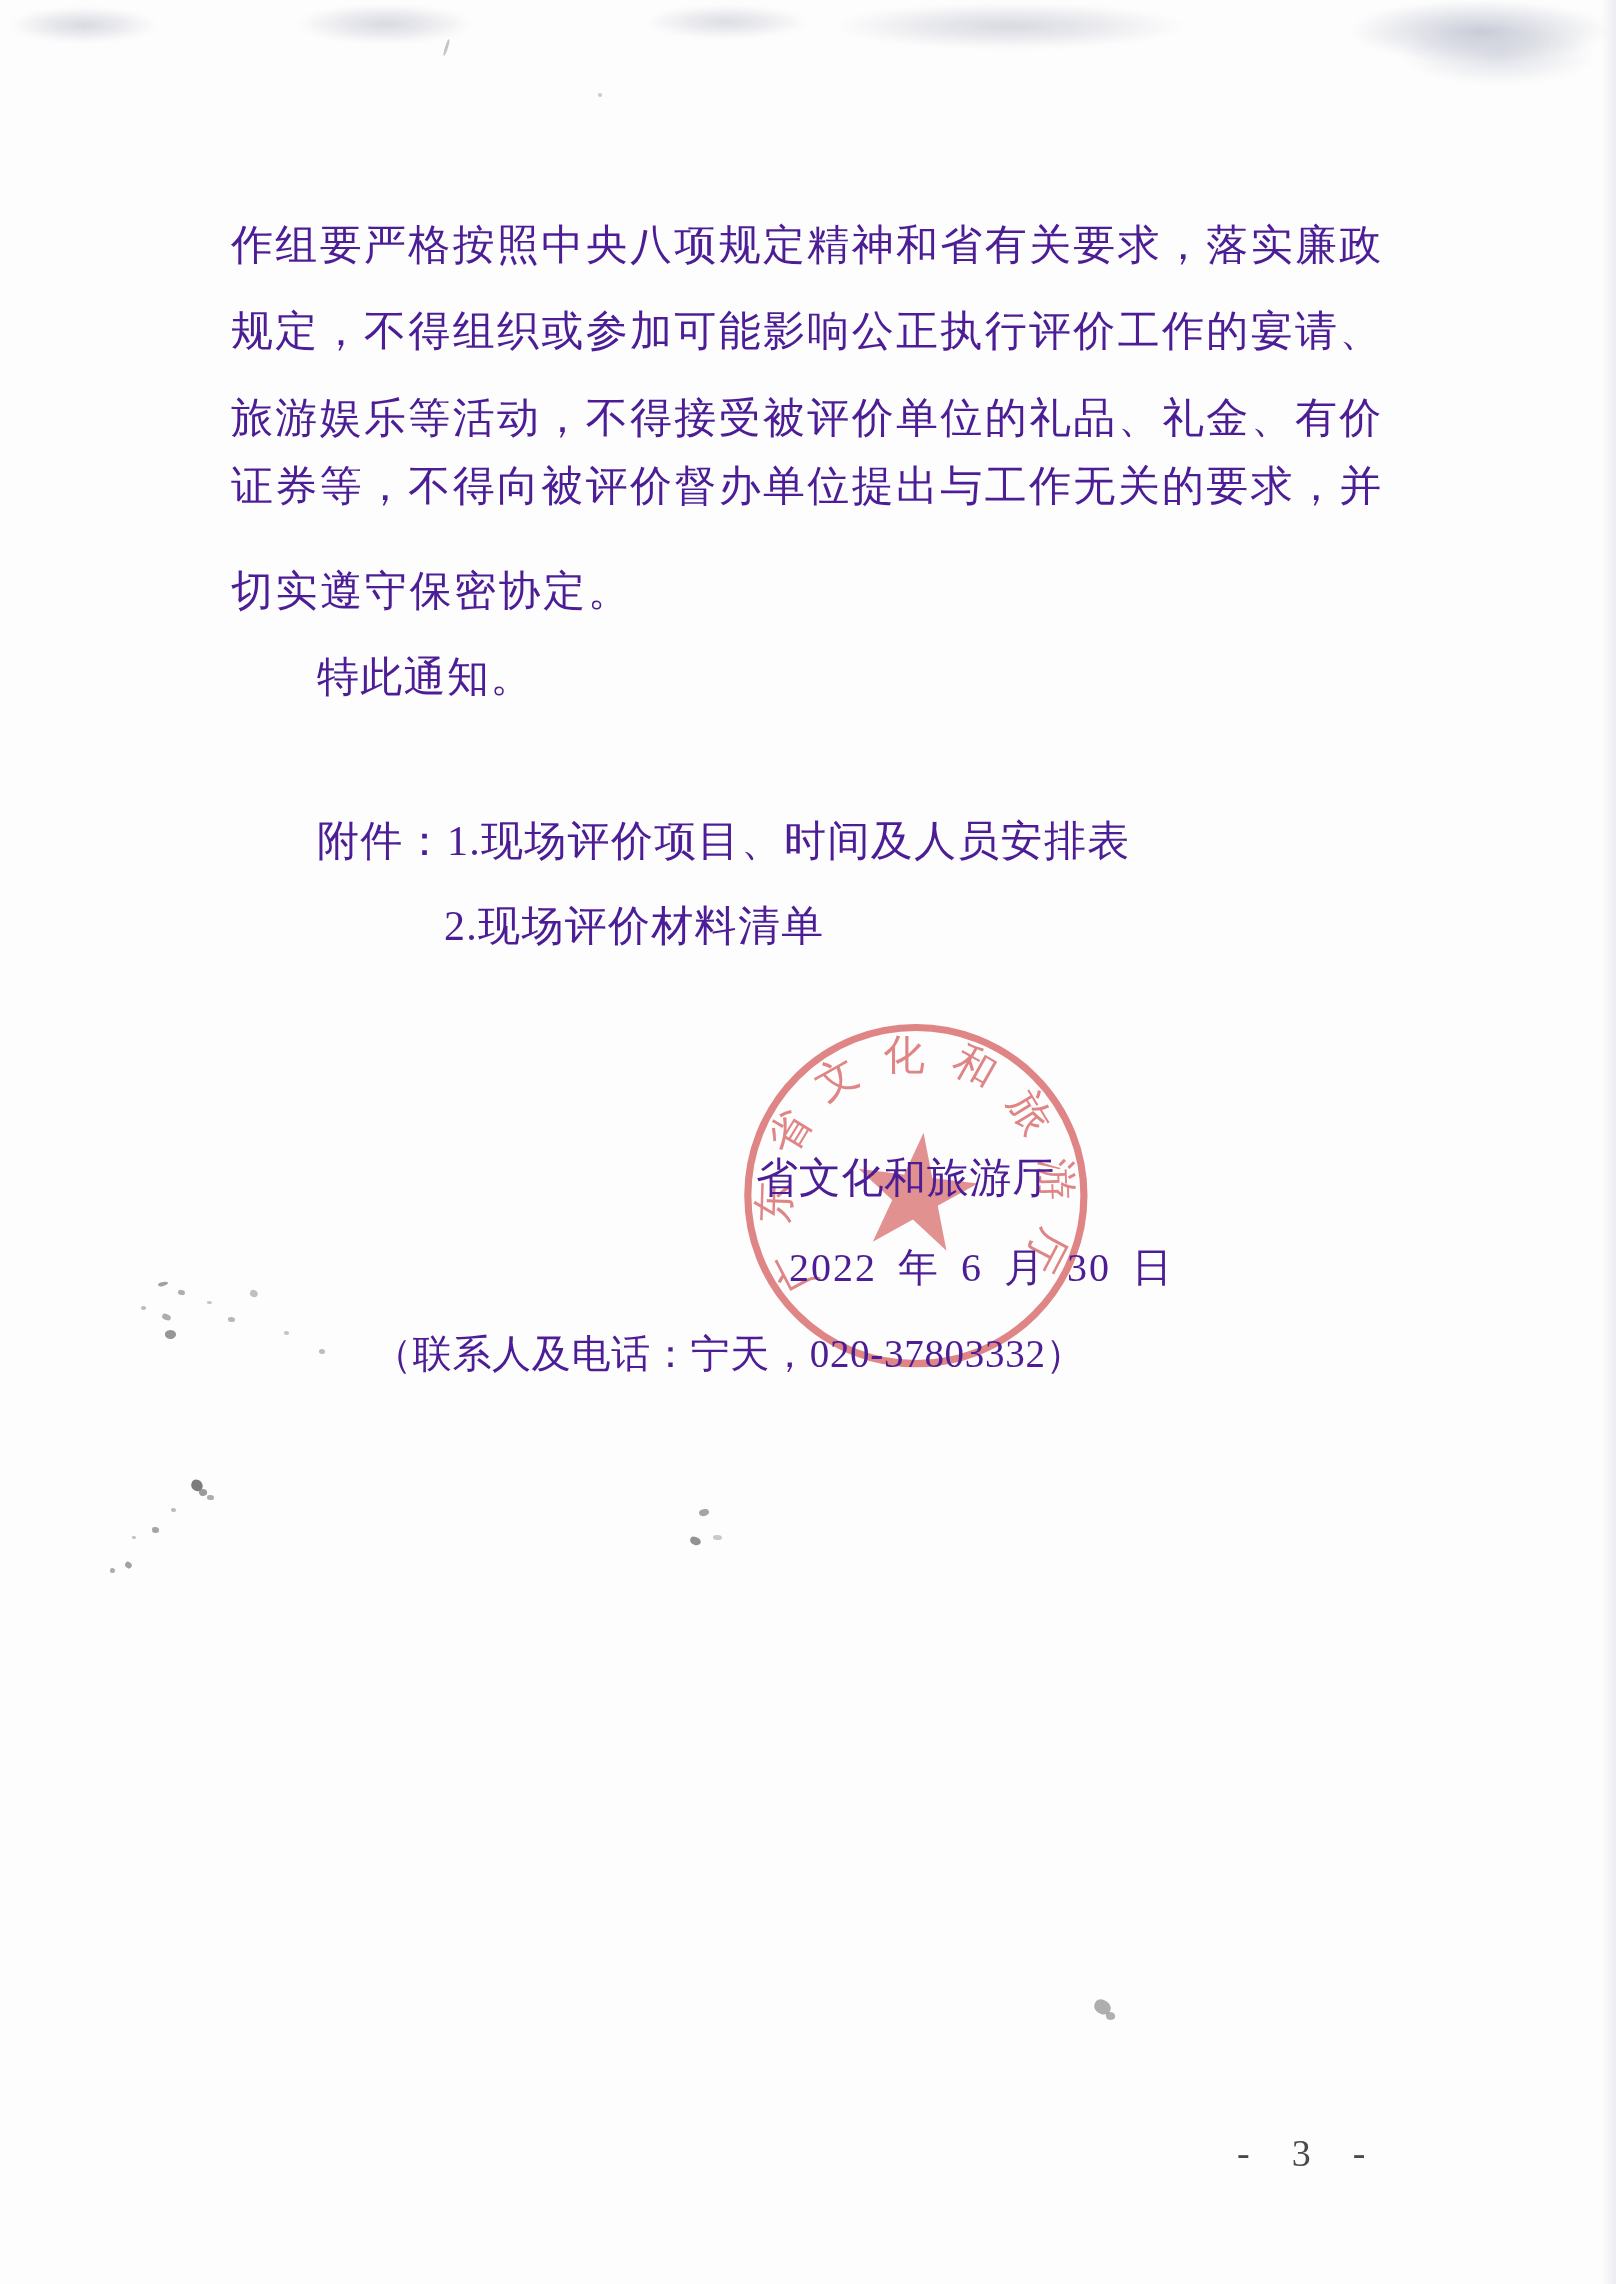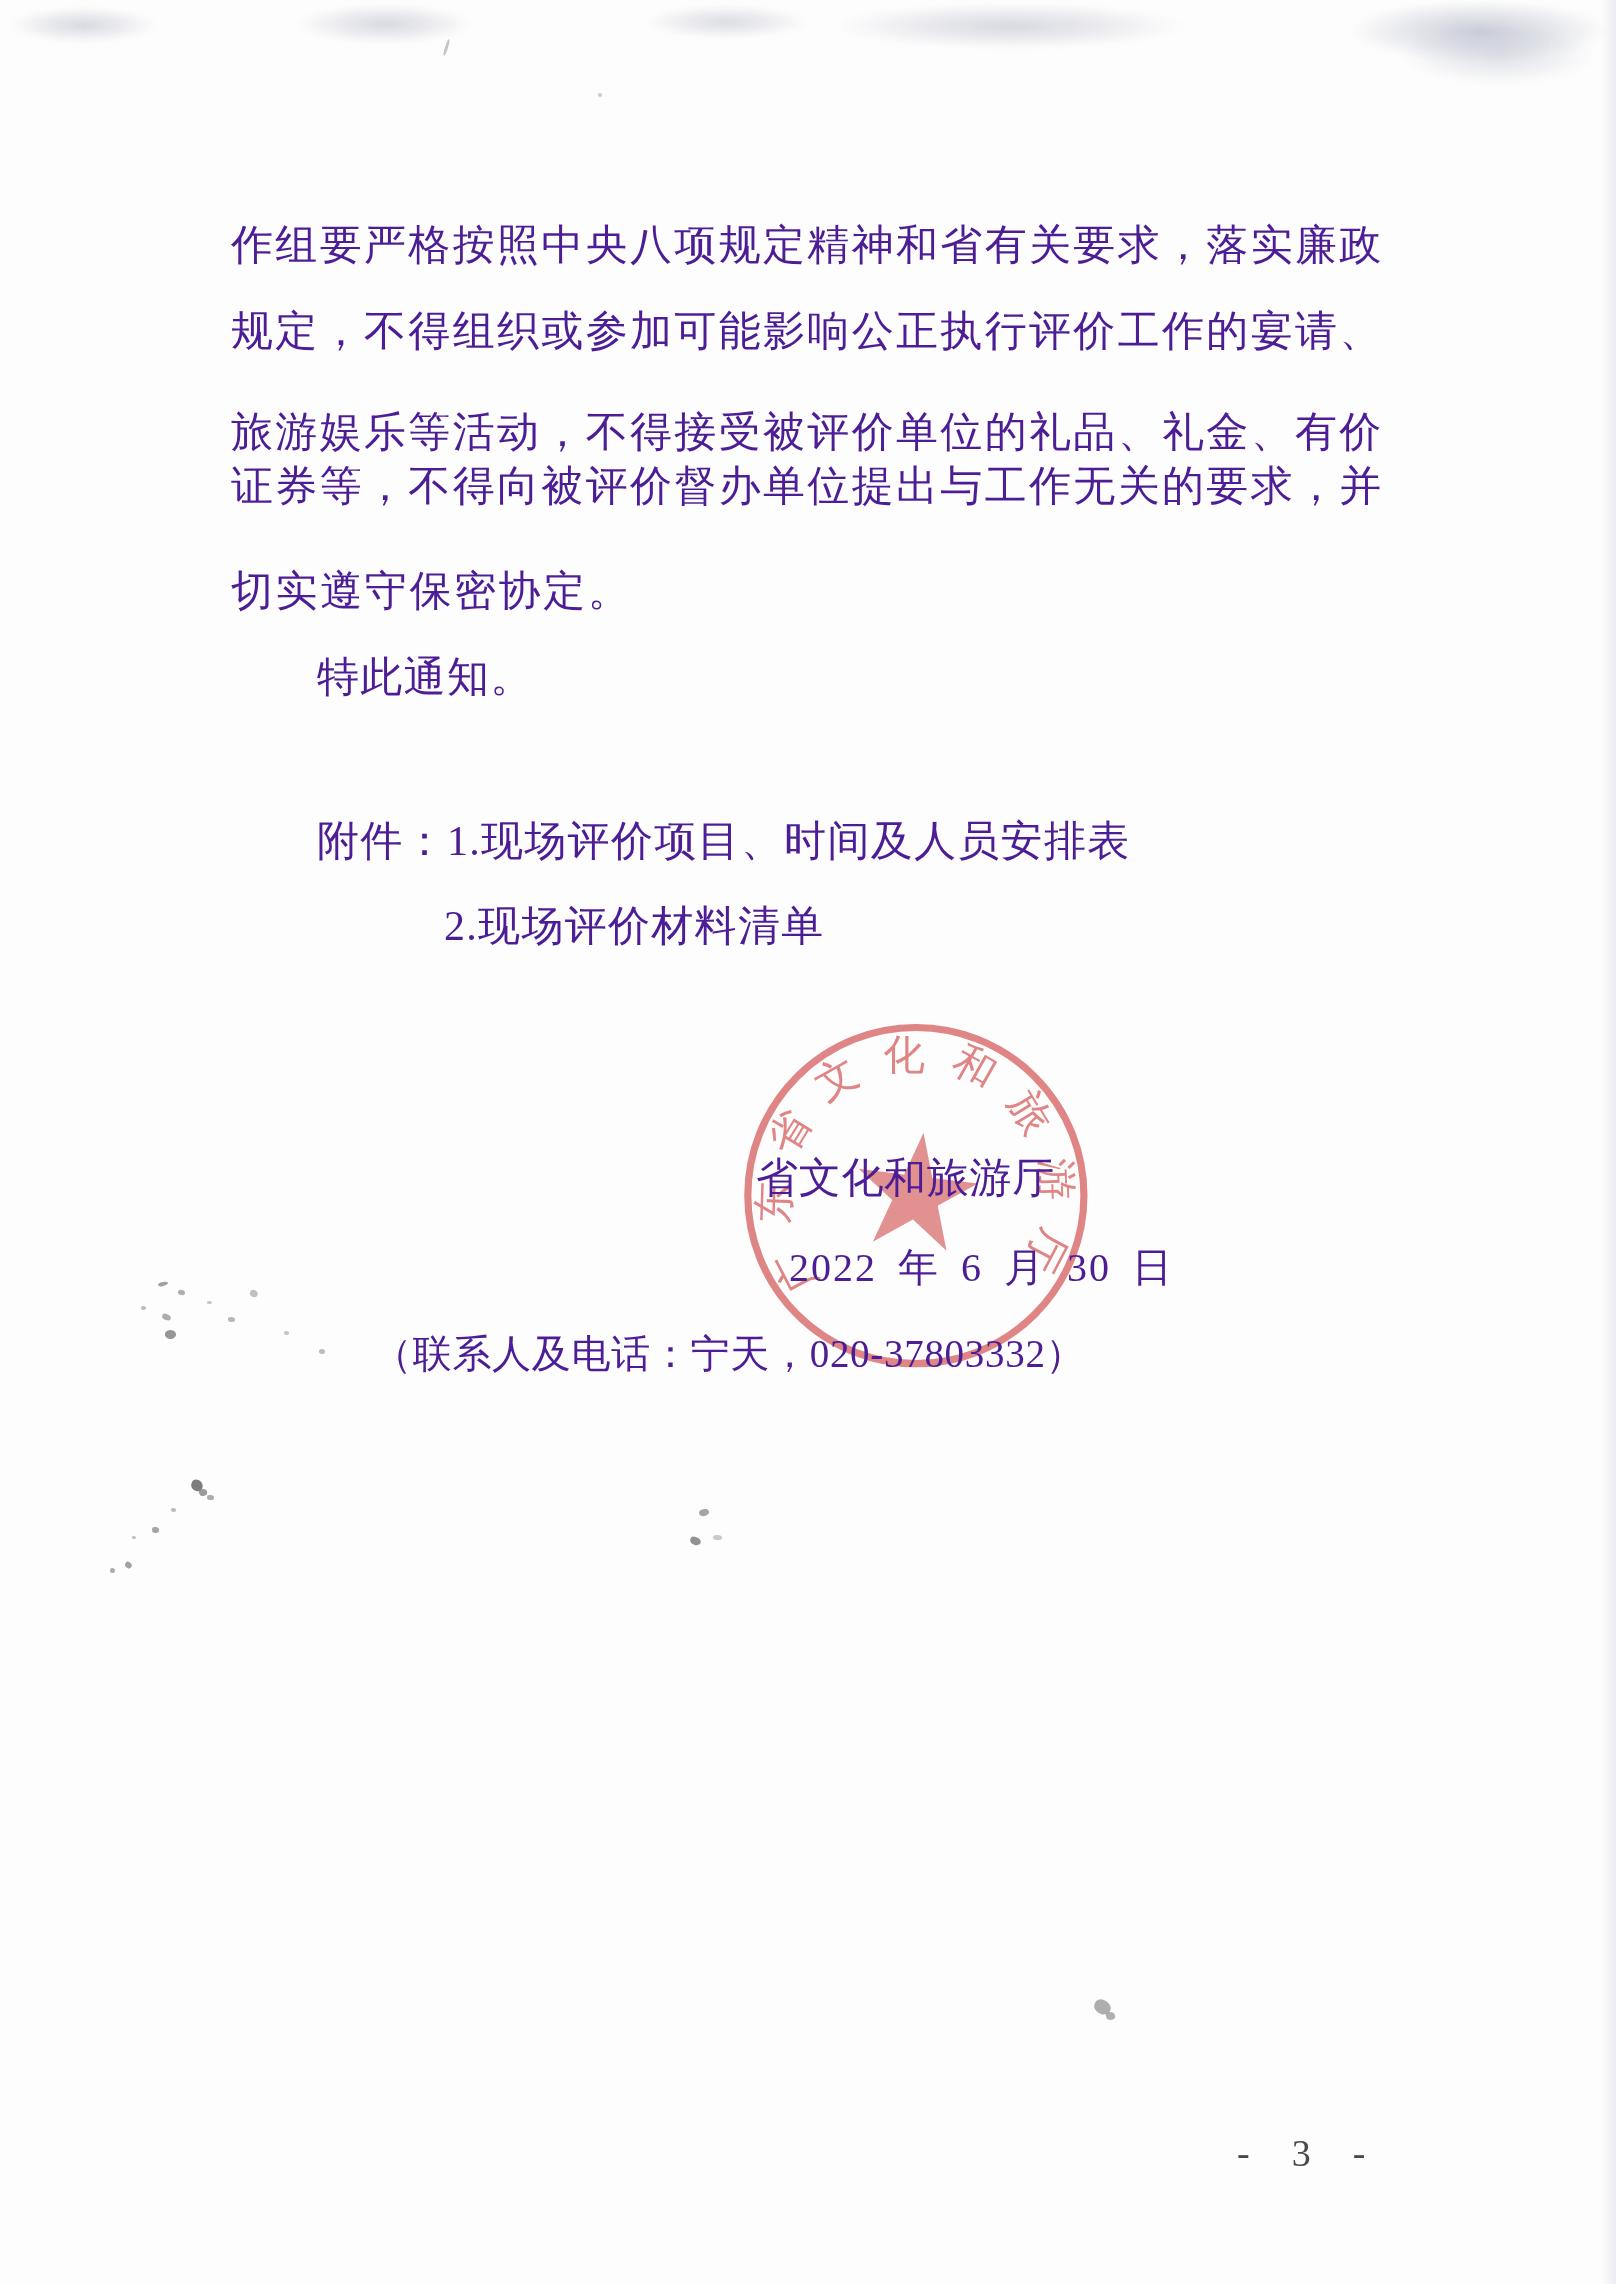--- a/index.html
+++ b/index.html
@@ -69,21 +69,21 @@
       <text font-size="64" letter-spacing="36" font-family="Liberation Serif, DejaVu Serif, serif" fill="#d96b6b">
         <textPath href="#ringPath" startOffset="50%" text-anchor="middle">广东省文化和旅游厅</textPath>
       </text>
     </g>
   </svg>
 
   <div class="textlayer">
 
     <div class="bline" style="top:222px;">作组要严格按照中央八项规定精神和省有关要求，落实廉政</div>
     <div class="bline" style="top:308px;">规定，不得组织或参加可能影响公正执行评价工作的宴请、</div>
-    <div class="bline" style="top:409px;">旅游娱乐等活动，不得接受被评价单位的礼品、礼金、有价</div>
+    <div class="bline" style="top:395px;">旅游娱乐等活动，不得接受被评价单位的礼品、礼金、有价</div>
     <div class="bline" style="top:463px;">证券等，不得向被评价督办单位提出与工作无关的要求，并</div>
     <div class="bline left" style="top:568px;">切实遵守保密协定。</div>
 
     <div class="aline" style="top:654px;left:317px;">特此通知。</div>
 
     <div class="aline" style="top:818px;left:317px;">
       <span>附件：</span><span>1.现场评价项目、时间及人员安排表</span>
     </div>
     <div class="aline" style="top:903px;left:444px;">2.现场评价材料清单</div>
 

